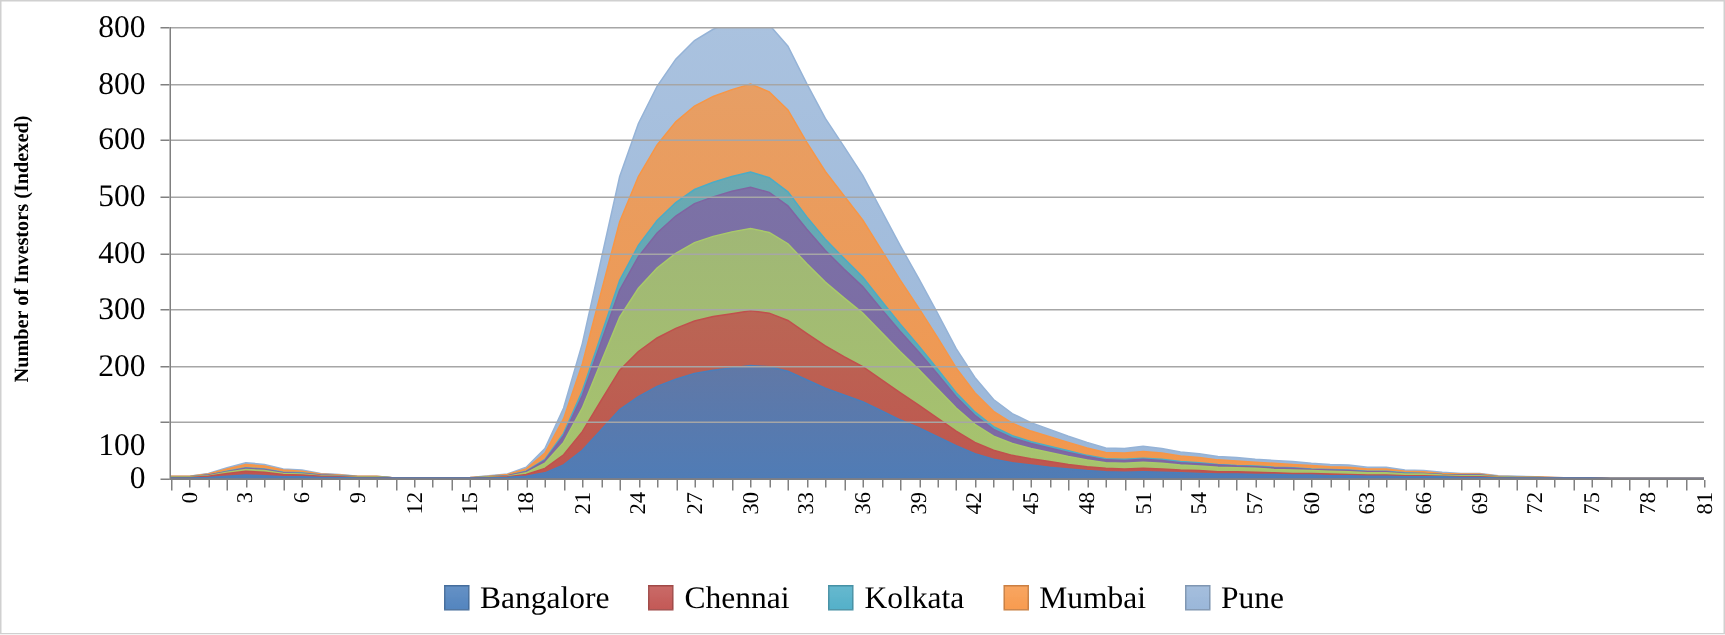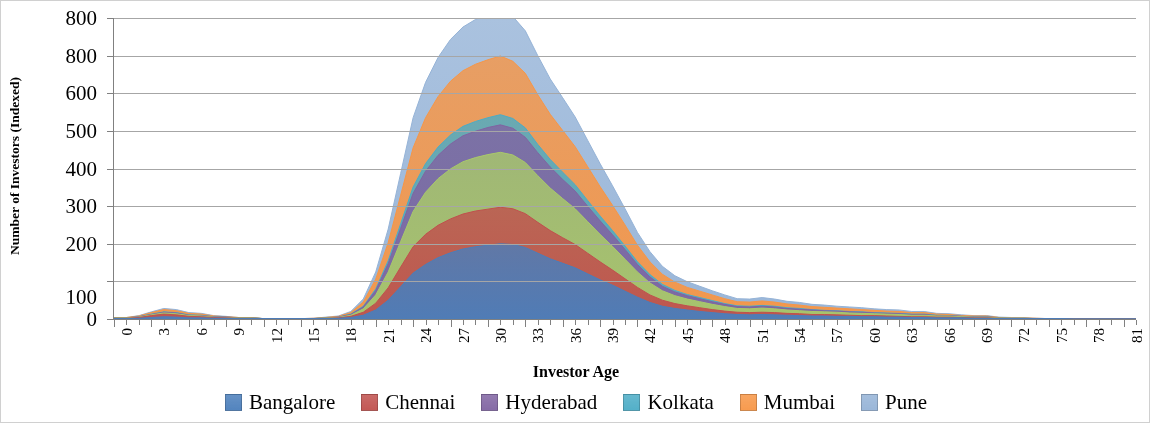--- a/index.html
+++ b/index.html
@@ -56,21 +56,21 @@
     letter-spacing:-0.4px;color:#000;white-space:nowrap;
   }
   
   #x-axis-title{
     position:absolute;left:0;top:362px;width:1150px;text-align:center;
     font-family:"Liberation Serif",serif;font-weight:bold;font-size:16px;color:#000;
   }
   
   #legend{
     position:absolute;left:0;top:382px;width:1150px;height:30px;
-    display:flex;align-items:flex-end;justify-content:center;gap:26px;
+    display:flex;align-items:center;justify-content:center;gap:26px;
   }
   #legend .legend-item{display:flex;align-items:center;gap:7px;}
   #legend .swatch{
     width:15px;height:15px;display:block;border:1px solid rgba(0,0,0,0.18);
   }
   #legend .legend-label{
     font-family:"Liberation Serif",serif;font-size:21px;color:#000;line-height:1;
     white-space:nowrap;
   }
 </style>
@@ -269,36 +269,31 @@
       <div class="xtick" style="left: 753.805px;">60</div>
       <div class="xtick" style="left: 791.195px;">63</div>
       <div class="xtick" style="left: 828.585px;">66</div>
       <div class="xtick" style="left: 865.976px;">69</div>
       <div class="xtick" style="left: 903.366px;">72</div>
       <div class="xtick" style="left: 940.756px;">75</div>
       <div class="xtick" style="left: 978.146px;">78</div>
       <div class="xtick" style="left: 1015.54px;">81</div>
     </div>
 
-  <div id="x-axis-title">Investor Age</div>
 
   <div id="legend">
       <div class="legend-item">
         <span class="swatch" style="background: linear-gradient(rgba(74, 126, 187, 0.85), rgba(74, 126, 187, 0.95));"></span>
         <span class="legend-label">Bangalore</span>
       </div>
       <div class="legend-item">
         <span class="swatch" style="background: linear-gradient(rgba(192, 80, 77, 0.85), rgba(192, 80, 77, 0.95));"></span>
         <span class="legend-label">Chennai</span>
       </div>
       <div class="legend-item">
-        <span class="swatch" style="background: linear-gradient(rgba(128, 100, 162, 0.85), rgba(128, 100, 162, 0.95));"></span>
-        <span class="legend-label">Hyderabad</span>
-      </div>
-      <div class="legend-item">
         <span class="swatch" style="background: linear-gradient(rgba(75, 172, 198, 0.85), rgba(75, 172, 198, 0.95));"></span>
         <span class="legend-label">Kolkata</span>
       </div>
       <div class="legend-item">
         <span class="swatch" style="background: linear-gradient(rgba(247, 150, 70, 0.85), rgba(247, 150, 70, 0.95));"></span>
         <span class="legend-label">Mumbai</span>
       </div>
       <div class="legend-item">
         <span class="swatch" style="background: linear-gradient(rgba(149, 179, 215, 0.85), rgba(149, 179, 215, 0.95));"></span>
         <span class="legend-label">Pune</span>

